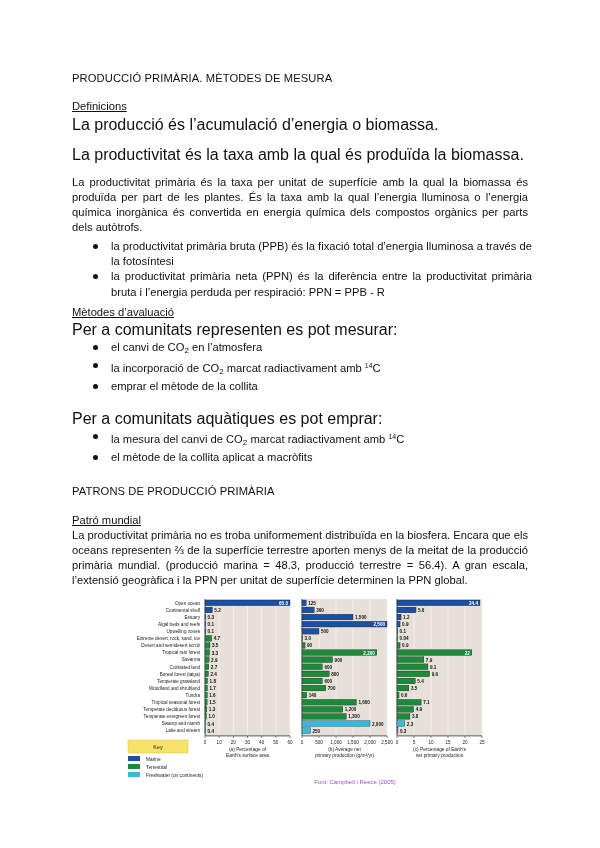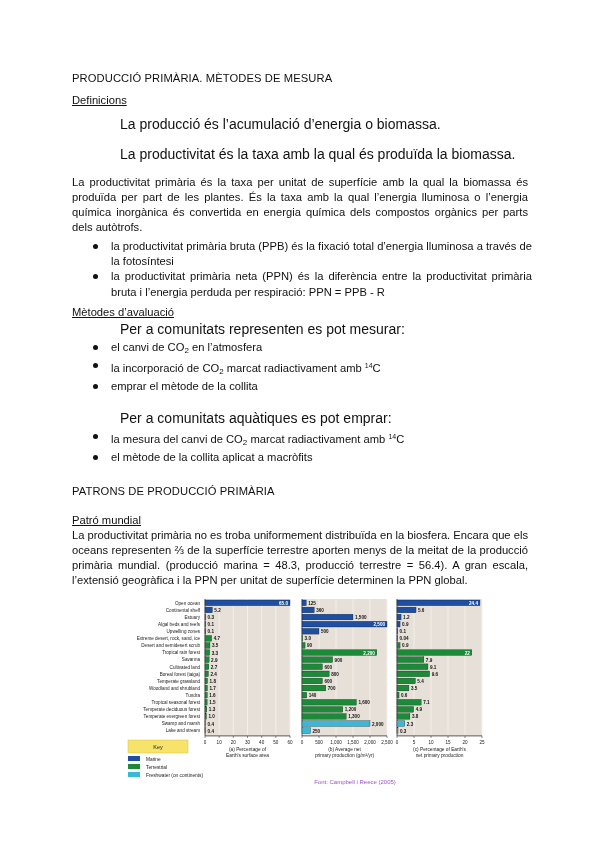--- a/index.html
+++ b/index.html
@@ -3,37 +3,37 @@
 <meta charset="utf-8">
 <style>
   html, body { margin:0; padding:0; background:#ffffff; }
   body { width:600px; height:848px; position:relative; overflow:hidden;
          font-family:"Liberation Sans", sans-serif; color:#111; }
   .page { position:absolute; left:72px; top:0; width:456px; }
   .h1 { position:absolute; left:0; font-weight:normal; font-size:11.2px; letter-spacing:0.1px; white-space:nowrap; }
   .sub { position:absolute; left:0; font-size:11.2px; text-decoration:underline; white-space:nowrap; }
   .p { position:absolute; left:0; width:456px; font-size:11.2px; line-height:15px; }
   .just { text-align:justify; }
-  .line { position:absolute; left:0; font-size:14px; white-space:nowrap;margin-left:48px; }
+  .line { position:absolute; left:0; font-size:16px; white-space:nowrap; }
   ul.b { position:absolute; left:0; margin:4px; padding:0; list-style:none; width:456px; }
   ul.b li { position:relative; padding-left:35px; font-size:11.2px; line-height:15.2px; }
   ul.b li .dot { position:absolute; left:17px; top:5px; width:5px; height:5px; border-radius:50%; background:#111; }
   sub.s { font-size:8px; vertical-align:-2px; }
   sup.s { font-size:7px; vertical-align:4px; }
   .chart { position:absolute; left:0; top:0; }
   .chart text { font-family:"Liberation Sans", sans-serif; }
 </style>
 </head>
 <body>
 
 <div class="page">
 
   <div class="h1" style="top:72px">PRODUCCIÓ PRIMÀRIA. MÈTODES DE MESURA</div>
 
-  <div class="sub" style="top:94px">Definicions</div>
+  <div class="sub" style="top:100px">Definicions</div>
   <div class="line" style="top:116px">La producció és l’acumulació d’energia o biomassa.</div>
   <div class="line" style="top:146px">La productivitat és la taxa amb la qual és produïda la biomassa.</div>
   <div class="p just" style="top:175px">La productivitat primària és la taxa per unitat de superfície amb la qual la biomassa és produïda per part de les plantes. És la taxa amb la qual l’energia lluminosa o l’energia química inorgànica és convertida en energia química dels compostos orgànics per parts dels autòtrofs.</div>
 
   <ul class="b" style="top:235px">
     <li class="just"><span class="dot"></span><span>la productivitat primària bruta (PPB) és la fixació total d’energia lluminosa a través de la fotosíntesi</span></li>
     <li class="just"><span class="dot"></span><span>la productivitat primària neta (PPN) és la diferència entre la productivitat primària bruta i l’energia perduda per respiració: PPN = PPB - R</span></li>
   </ul>
 
   <div class="sub" style="top:306px">Mètodes d’avaluació</div>

